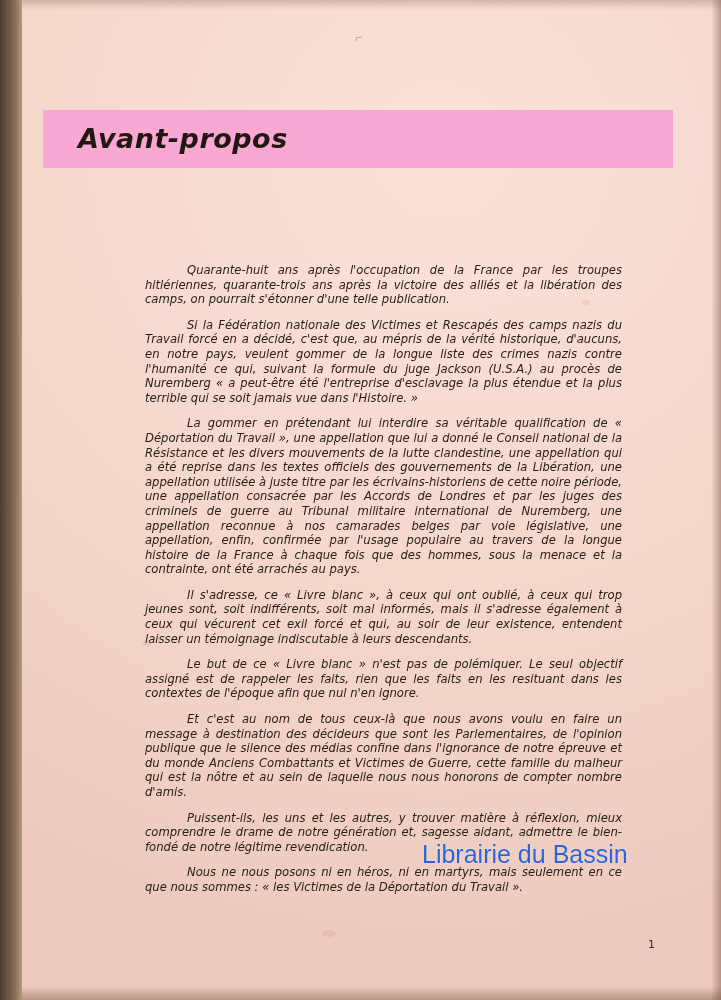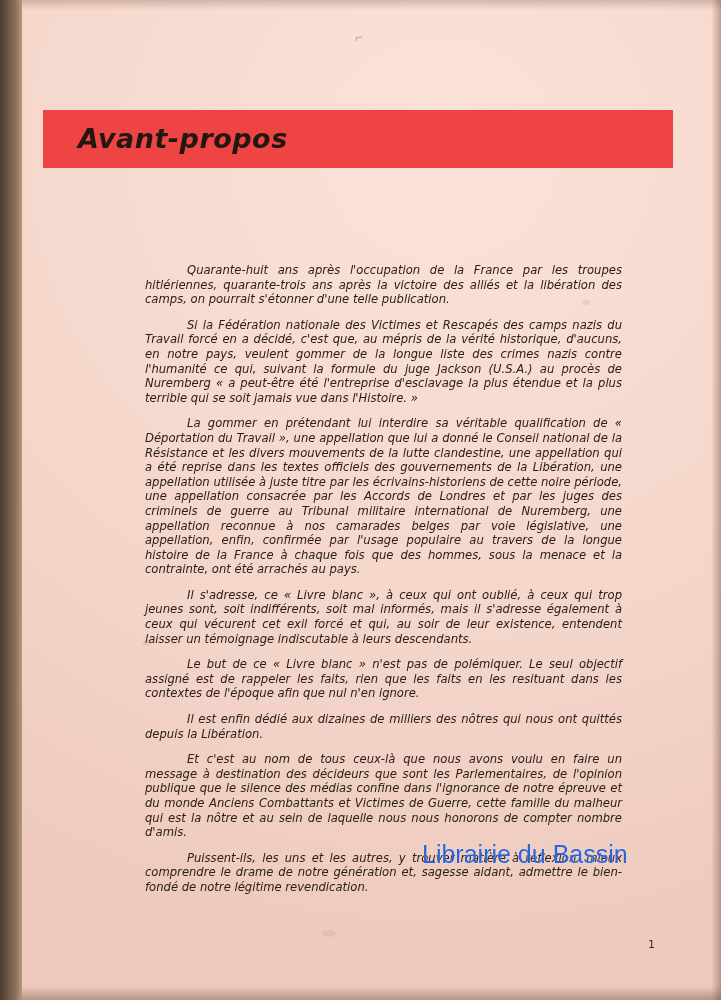--- a/index.html
+++ b/index.html
@@ -67,21 +67,21 @@
     font-size: 13px;
     line-height: 16px;
     opacity: .75;
     transform: rotate(-8deg);
   }
   
   .banner {
     position: absolute;
     left: 43px; top: 110px;
     width: 630px; height: 58px;
-    background: #ef4444;
+    background: #f9a8d4;
   }
   .banner-title {
     position: absolute;
     left: 35px; top: 13px;
     font-family: "DejaVu Sans", sans-serif;
     font-weight: bold;
     font-style: italic;
     font-size: 27px;
     letter-spacing: 0.5px;
     color: #231712;
@@ -151,22 +151,22 @@
   <div class="banner">
     <div class="banner-title">Avant-propos</div>
   </div>
 
   <div class="text-col">
     <p>Quarante-huit ans après l'occupation de la France par les troupes hitlériennes, quarante-trois ans après la victoire des alliés et la libération des camps, on pourrait s'étonner d'une telle publication.</p>
     <p>Si la Fédération nationale des Victimes et Rescapés des camps nazis du Travail forcé en a décidé, c'est que, au mépris de la vérité historique, d'aucuns, en notre pays, veulent gommer de la longue liste des crimes nazis contre l'humanité ce qui, suivant la formule du juge Jackson (U.S.A.) au procès de Nuremberg « a peut-être été l'entreprise d'esclavage la plus étendue et la plus terrible qui se soit jamais vue dans l'Histoire. »</p>
     <p>La gommer en prétendant lui interdire sa véritable qualification de « Déportation du Travail », une appellation que lui a donné le Conseil national de la Résistance et les divers mouvements de la lutte clandestine, une appellation qui a été reprise dans les textes officiels des gouvernements de la Libération, une appellation utilisée à juste titre par les écrivains-historiens de cette noire période, une appellation consacrée par les Accords de Londres et par les juges des criminels de guerre au Tribunal militaire international de Nuremberg, une appellation reconnue à nos camarades belges par voie législative, une appellation, enfin, confirmée par l'usage populaire au travers de la longue histoire de la France à chaque fois que des hommes, sous la menace et la contrainte, ont été arrachés au pays.</p>
     <p>Il s'adresse, ce « Livre blanc », à ceux qui ont oublié, à ceux qui trop jeunes sont, soit indifférents, soit mal informés, mais il s'adresse également à ceux qui vécurent cet exil forcé et qui, au soir de leur existence, entendent laisser un témoignage indiscutable à leurs descendants.</p>
     <p>Le but de ce « Livre blanc » n'est pas de polémiquer. Le seul objectif assigné est de rappeler les faits, rien que les faits en les resituant dans les contextes de l'époque afin que nul n'en ignore.</p>
-    <p>Il est enfin dédié aux dizaines de milliers des nôtres qui nous ont quittés depuis la Libération.</p>
     <p>Et c'est au nom de tous ceux-là que nous avons voulu en faire un message à destination des décideurs que sont les Parlementaires, de l'opinion publique que le silence des médias confine dans l'ignorance de notre épreuve et du monde Anciens Combattants et Victimes de Guerre, cette famille du malheur qui est la nôtre et au sein de laquelle nous nous honorons de compter nombre d'amis.</p>
     <p>Puissent-ils, les uns et les autres, y trouver matière à réflexion, mieux comprendre le drame de notre génération et, sagesse aidant, admettre le bien-fondé de notre légitime revendication.</p>
+    <p>Nous ne nous posons ni en héros, ni en martyrs, mais seulement en ce que nous sommes : « les Victimes de la Déportation du Travail ».</p>
   </div>
 
   <div class="watermark">Librairie du Bassin</div>
 
   <div class="page-number">1</div>
 
 </div>
 
 </body></html>

